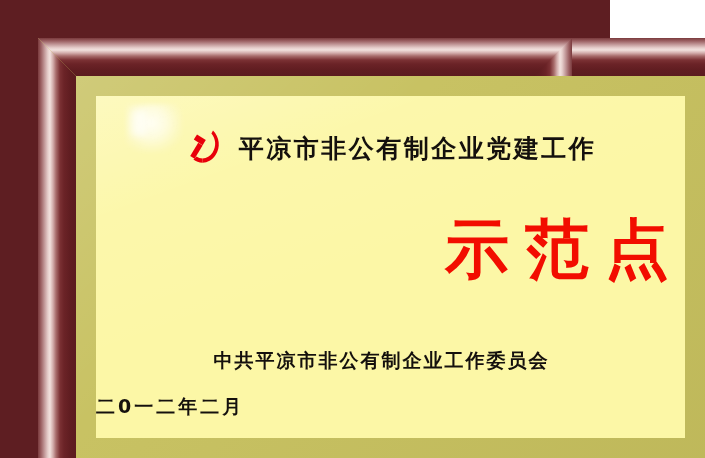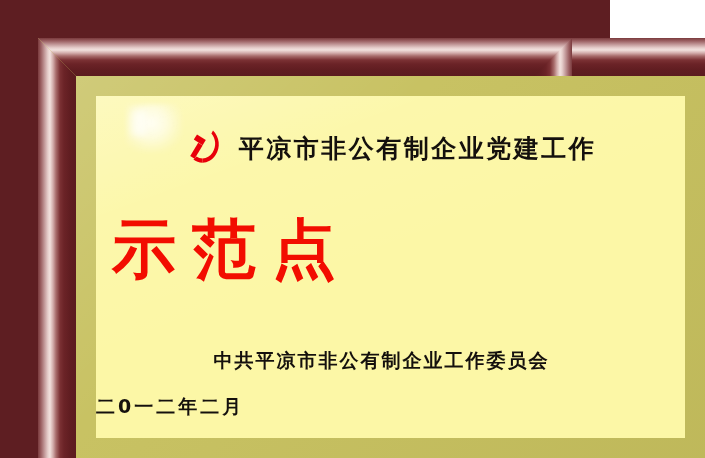--- a/index.html
+++ b/index.html
@@ -182,21 +182,21 @@
     color: #14100d;
     letter-spacing: 2.5px;
     white-space: nowrap;
     line-height: 1;
   }
 
   .award {
     position: absolute;
     left: 0; right: 0;
     top: 120px;
-    text-align: left;
+    text-align: right;
     font-family: "DejaVu Sans", "Liberation Sans", sans-serif;
     font-size: 64px;
     font-weight: bold;
     color: #F20D00;
     letter-spacing: 16px;
     text-indent: 16px;
     line-height: 1.05;
     white-space: nowrap;
   }
 

